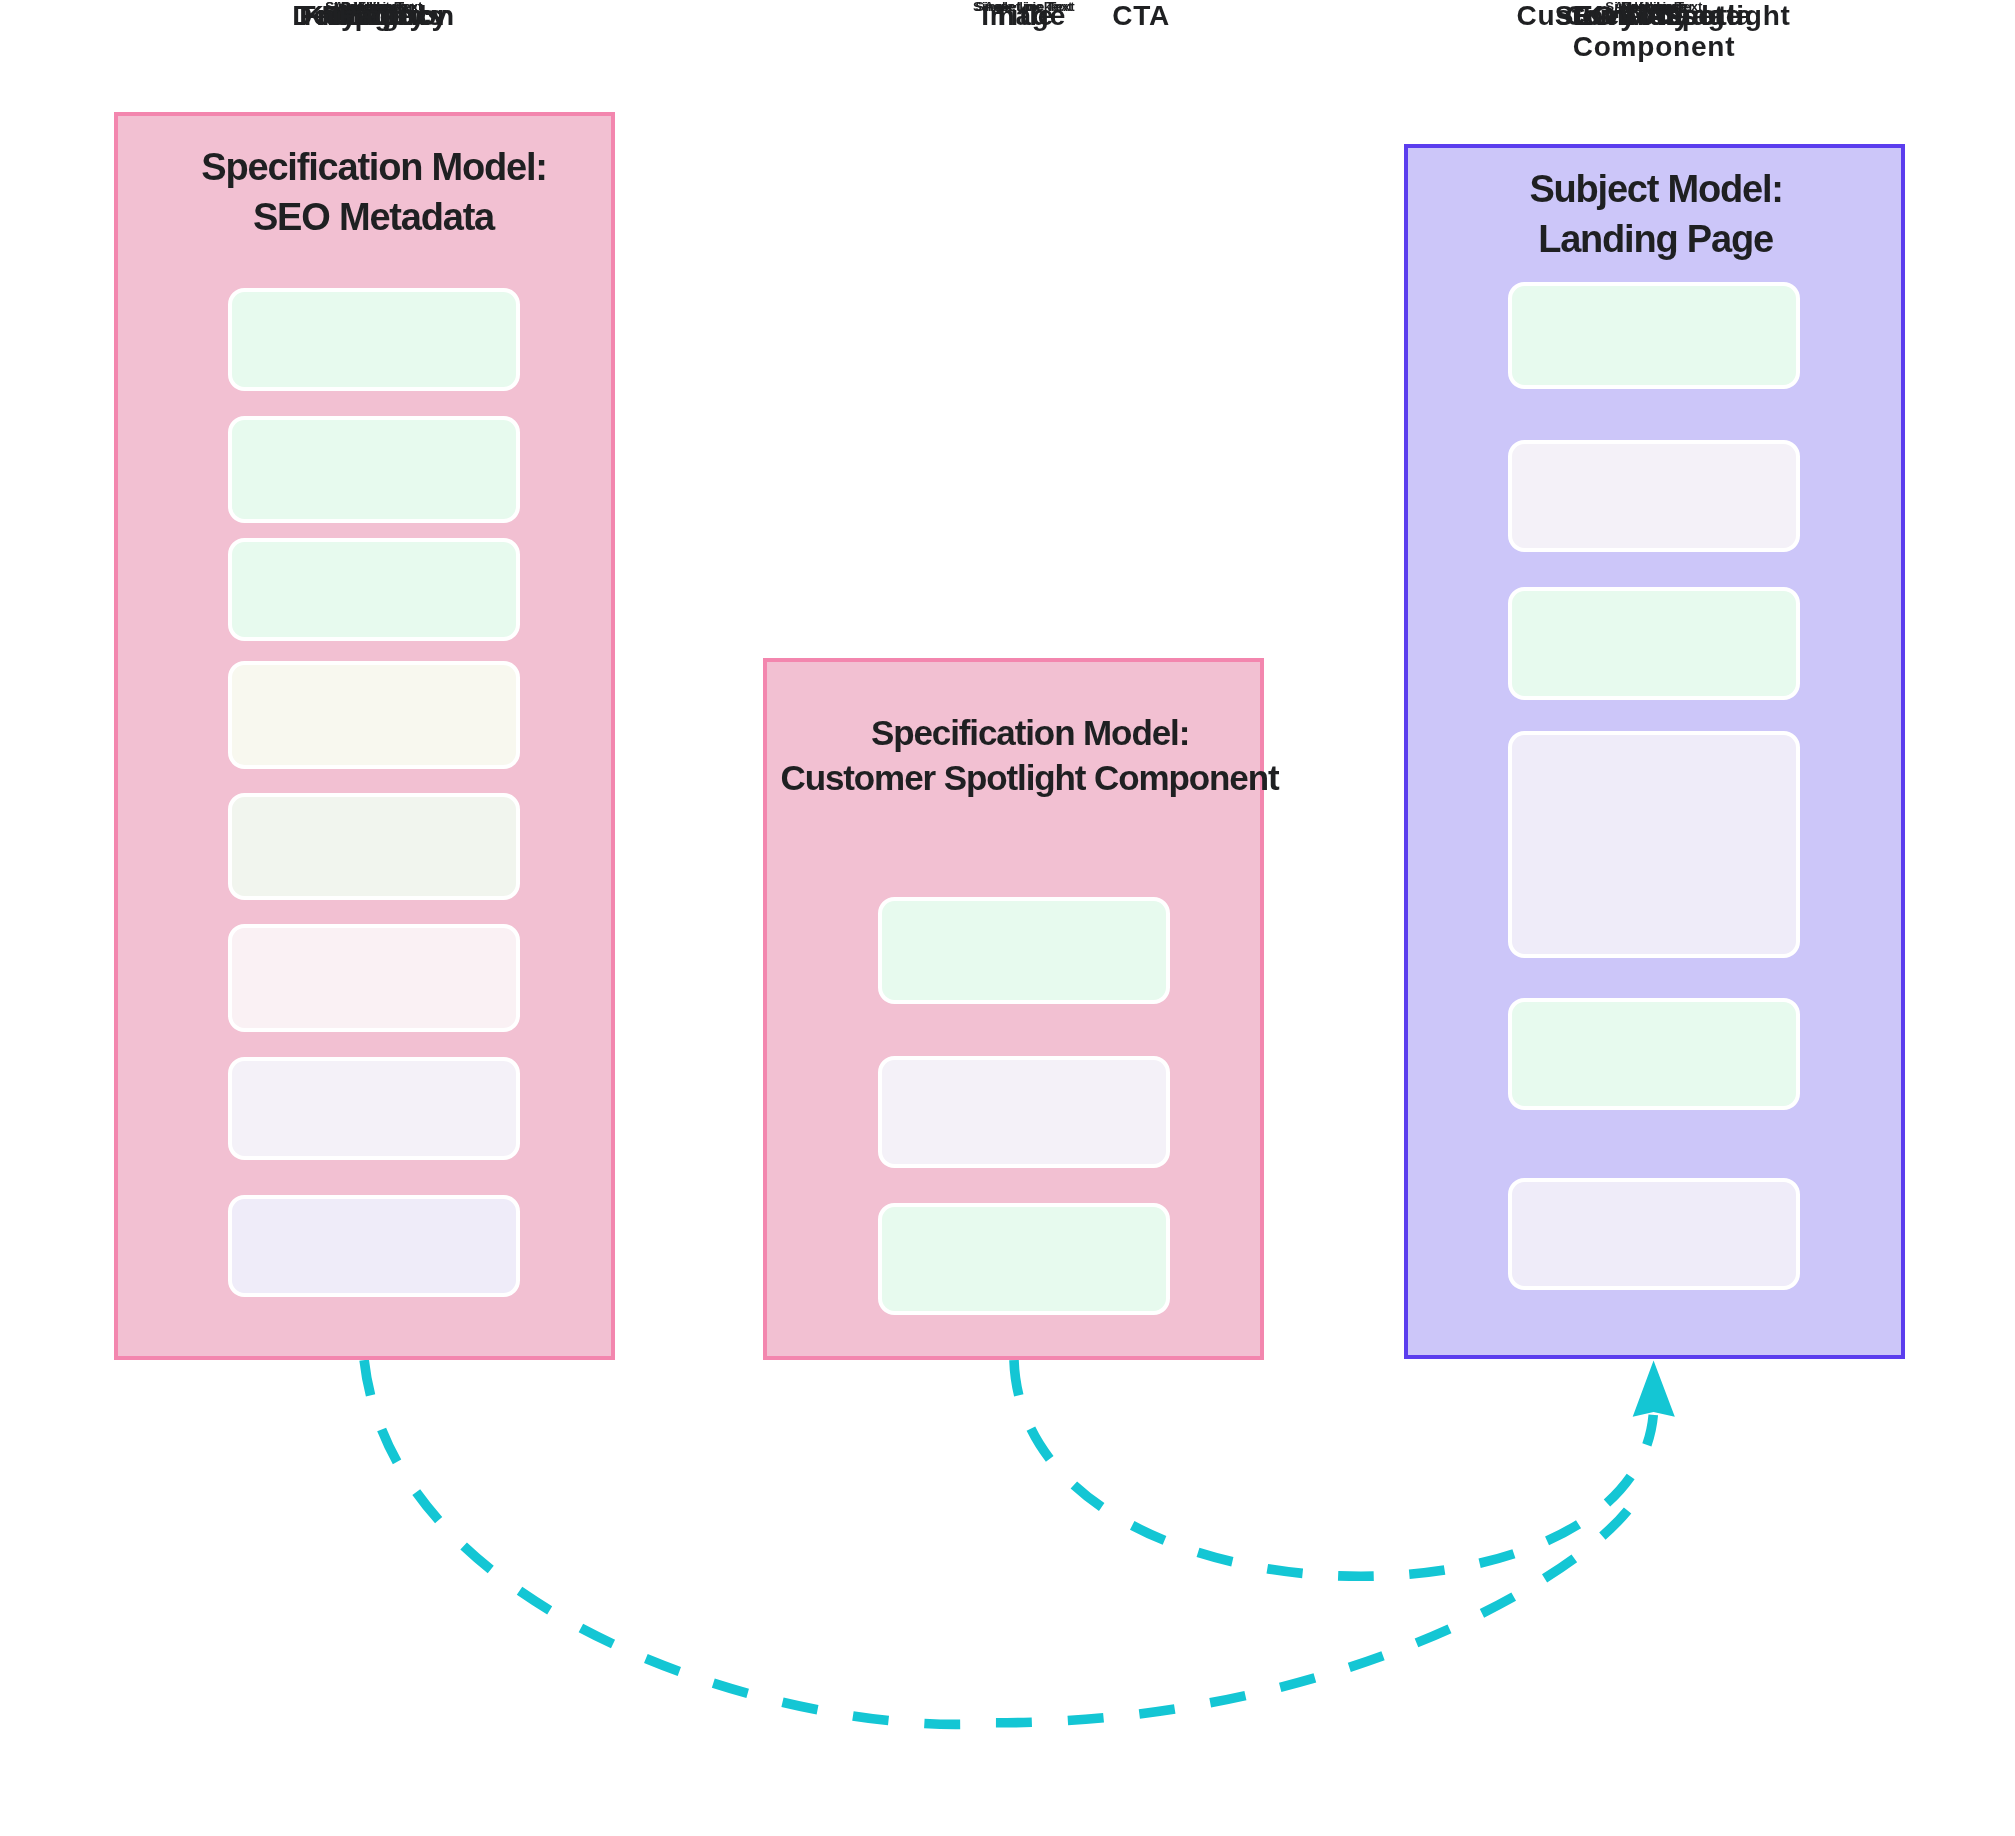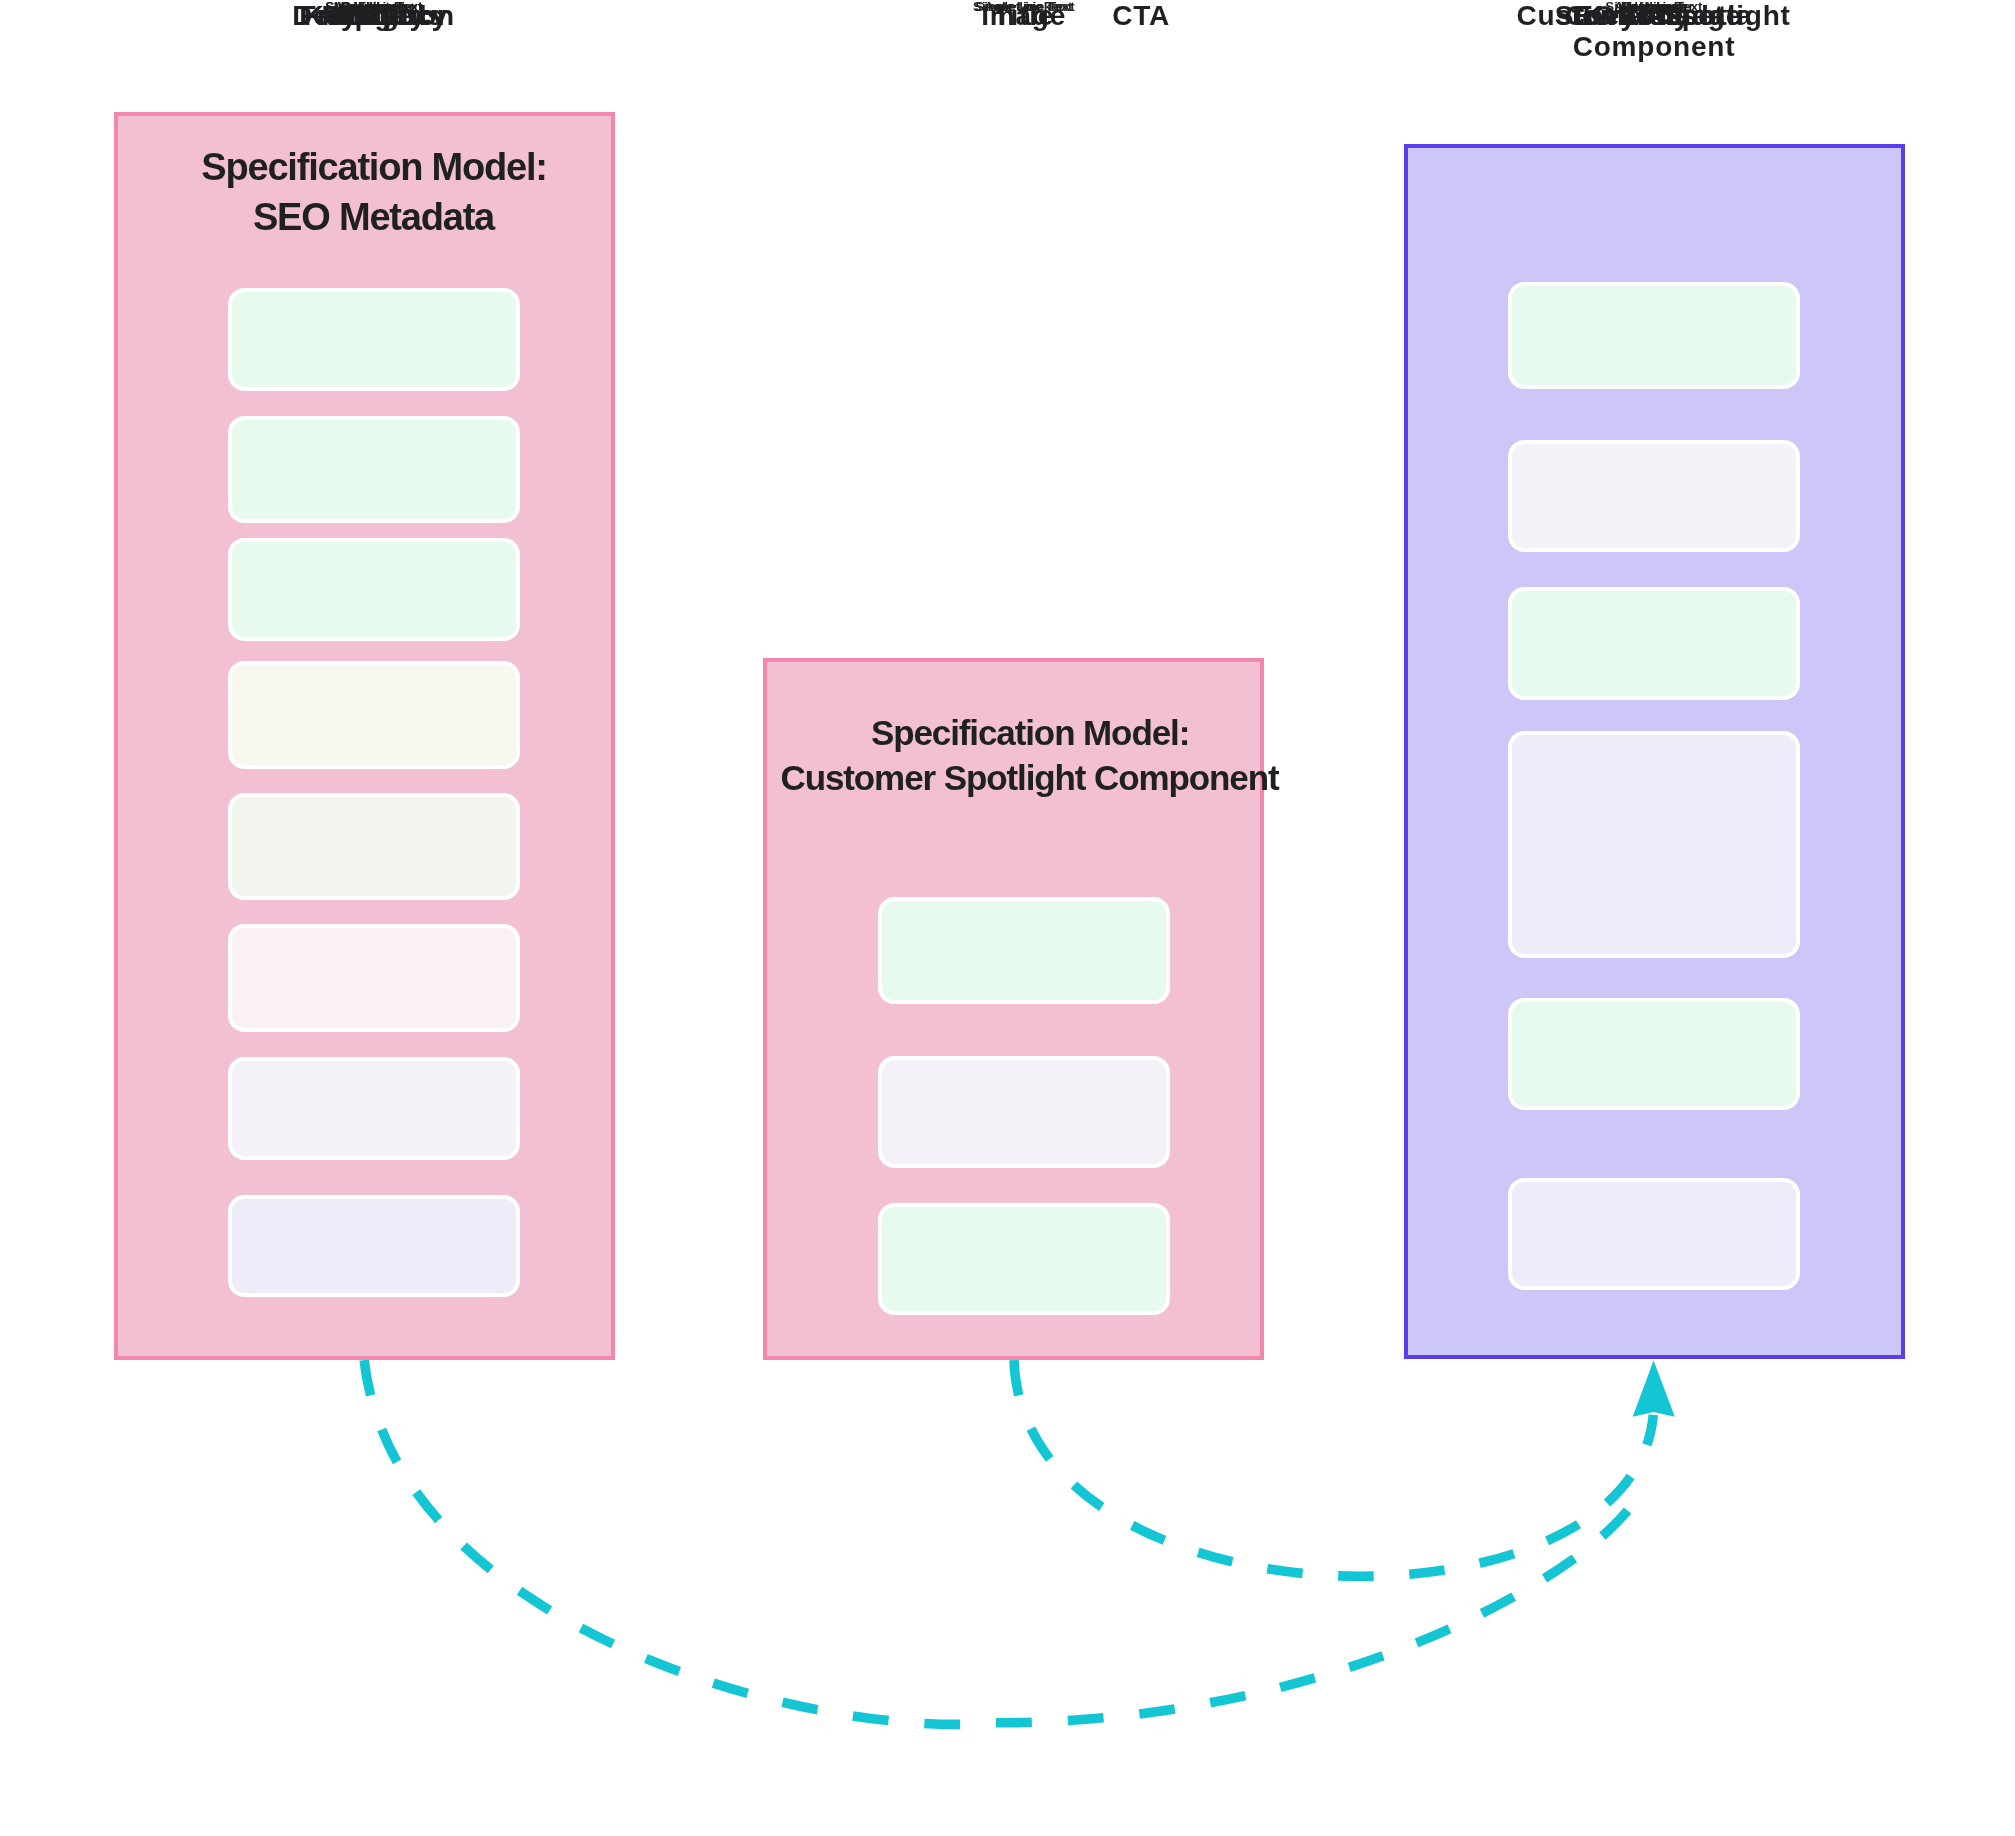--- a/index.html
+++ b/index.html
@@ -64,20 +64,22 @@
     <div class="field-card" style="left: 878px; top: 897px; width: 292px; height: 107px; background: rgb(231, 250, 238);"></div>
     <div class="field-type" style="left: 878px; width: 292px;">Single line Text</div>
     <div class="field-name" style="left: 878px; width: 292px;">Title</div>
     <div class="field-card" style="left: 878px; top: 1056px; width: 292px; height: 112px; background: rgb(244, 241, 248);"></div>
     <div class="field-type" style="left: 878px; width: 292px;">Asset picker</div>
     <div class="field-name" style="left: 878px; width: 292px;">Image</div>
     <div class="field-card" style="left: 878px; top: 1203px; width: 292px; height: 112px; background: rgb(231, 250, 238);"></div>
     <div class="field-type" style="left: 878px; width: 292px;">Single Line Text</div>
     <div class="field-name" style="left: 878px; width: 292px; text-align: right;">CTA</div>
     <div class="model-box" style="left: 1404px; top: 144px; width: 501px; height: 1215px; background: rgb(204, 198, 249); border: 4px solid rgb(91, 61, 238);"></div>
+    <div class="model-title" style="top: 164px; left: 1367px; width: 577px; font-size: 38px; line-height: 50px; letter-spacing: -1.2px; text-indent: 1.2px;">Subject Model:
+Landing Page</div>
     <div class="field-card" style="left: 1508px; top: 282px; width: 292px; height: 107px; background: rgb(231, 250, 238);"></div>
     <div class="field-type" style="left: 1508px; width: 292px;">Single line Text</div>
     <div class="field-name" style="left: 1508px; width: 292px;">Title</div>
     <div class="field-card" style="left: 1508px; top: 440px; width: 292px; height: 112px; background: rgb(244, 241, 248);"></div>
     <div class="field-type" style="left: 1508px; width: 292px;">Asset picker</div>
     <div class="field-name" style="left: 1508px; width: 292px;">Cover Image</div>
     <div class="field-card" style="left: 1508px; top: 587px; width: 292px; height: 113px; background: rgb(231, 250, 238);"></div>
     <div class="field-type" style="left: 1508px; width: 292px;">Markdown</div>
     <div class="field-name" style="left: 1508px; width: 292px;">Body</div>
     <div class="field-card" style="left: 1508px; top: 731px; width: 292px; height: 227px; background: rgb(239, 236, 249);"></div>

